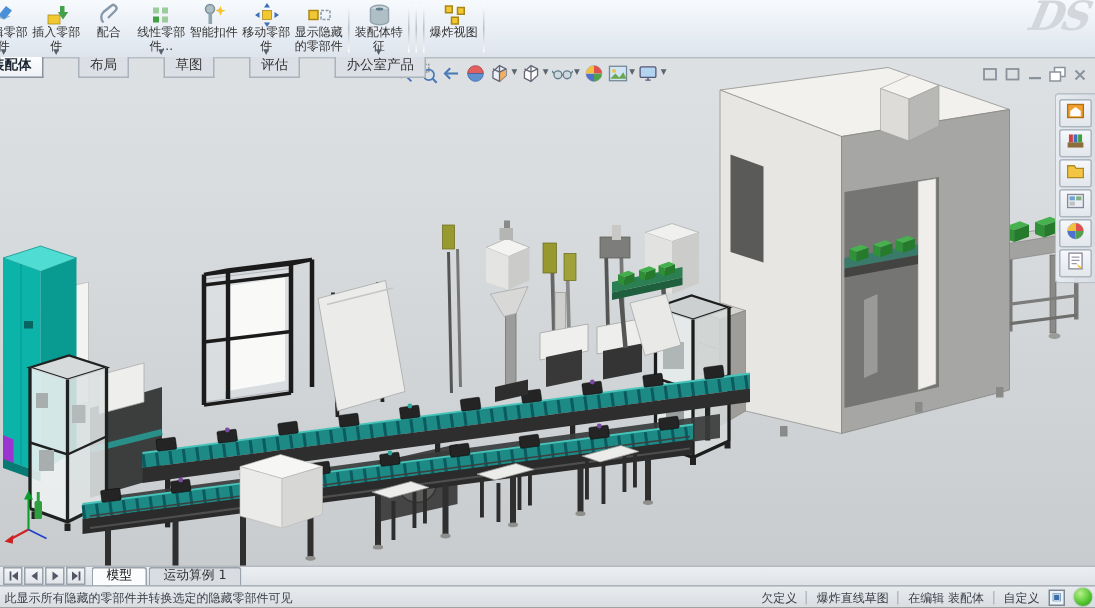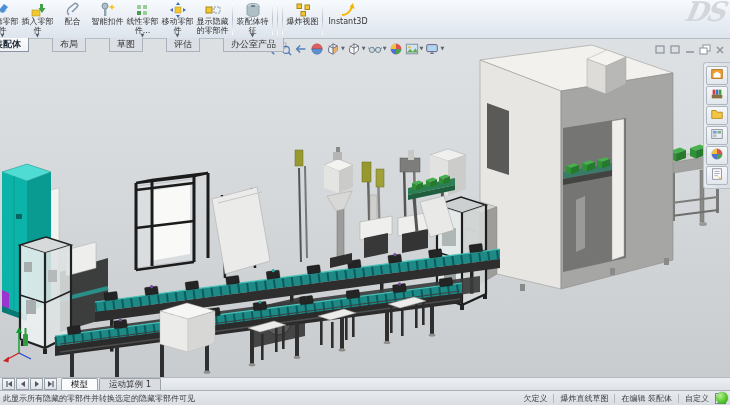--- a/index.html
+++ b/index.html
@@ -51,21 +51,21 @@
   .navbtn{width:11px;height:10px;background:linear-gradient(180deg,#f4f6f8,#dfe3e8);
         border:1px solid #9aa2ab;display:flex;align-items:center;justify-content:center;cursor:default;}
   .navbtn svg{width:8px;height:8px;}
   .btab{font-size:8.5px;line-height:11px;padding:0 9px;background:#d9dde2;border:1px solid #9aa2ab;
         border-bottom:none;border-radius:2px 2px 0 0;margin-right:1px;color:#333;cursor:default;white-space:nowrap;}
   .btab.active{background:#fbfcfd;color:#111;}
   .statusbar{position:absolute;left:0;bottom:0;width:730px;height:14px;z-index:30;
         background:linear-gradient(180deg,#e8ebee,#d9dde2);border-top:1px solid #aab1b9;
         display:flex;align-items:center;font-size:8px;color:#3a3f45;gap:40px;}
   .stleft{margin-left:3px;white-space:nowrap;overflow:hidden;flex:1 1 auto;}
-  .sright{display:flex;align-items:center;gap:6px;margin-right:4px;white-space:nowrap;}
+  .sright{display:flex;align-items:center;gap:6px;margin-right:20px;white-space:nowrap;}
   .vsep{width:1px;height:9px;background:#b4bac1;}
   .helpbox{width:9px;height:9px;border:1px solid #7d8793;background:#eef3f8;font-size:7px;
         line-height:9px;text-align:center;color:#3a6ea5;}
   .orb{position:absolute;right:2px;bottom:1px;width:12px;height:12px;border-radius:50%;
         background:radial-gradient(circle at 35% 30%,#b8f18a,#56c832 55%,#2c8f17);box-shadow:0 0 1px #1c6f10;}
   
   #model{position:absolute;left:0;top:0;z-index:5;}
 </style>
 </head>
 <body>
@@ -382,42 +382,42 @@
           <span class="ric">
             <svg viewBox="0 0 16 16">
               <path d="M4 13C2 11 2 8 4 6l5-4c2-2 5 1 3 3L7 10" fill="none" stroke="#8899aa" stroke-width="1.6"></path>
             </svg>
           </span>
           <span class="rlbl">配合</span>
         </div>
         <div class="rbtn">
           <span class="ric">
             <svg viewBox="0 0 16 16">
-              <circle cx="5" cy="4" r="3" fill="#b0bec5" stroke="#78909c"></circle>
-              <rect x="4" y="6" width="2.4" height="8" fill="#90a4ae"></rect>
-              <path d="M12 2l1 2.5L15.5 5 13 6l-1 2.5L11 6 8.5 5 11 4z" fill="#f4c430"></path>
-            </svg>
-          </span>
-          <span class="rlbl">智能扣件</span>
-        </div>
-        <div class="rbtn">
-          <span class="ric">
-            <svg viewBox="0 0 16 16">
               <rect x="2" y="9" width="4" height="4" fill="#43a047"></rect>
               <rect x="8" y="9" width="4" height="4" fill="#9ccc9c"></rect>
               <rect x="2" y="3" width="4" height="4" fill="#9ccc9c"></rect>
               <rect x="8" y="3" width="4" height="4" fill="#9ccc9c"></rect>
             </svg>
           </span>
           <span class="rlbl">线性零部件...</span>
           <span class="dd">▼</span>
         </div>
         <div class="rbtn">
           <span class="ric">
             <svg viewBox="0 0 16 16">
+              <circle cx="5" cy="4" r="3" fill="#b0bec5" stroke="#78909c"></circle>
+              <rect x="4" y="6" width="2.4" height="8" fill="#90a4ae"></rect>
+              <path d="M12 2l1 2.5L15.5 5 13 6l-1 2.5L11 6 8.5 5 11 4z" fill="#f4c430"></path>
+            </svg>
+          </span>
+          <span class="rlbl">智能扣件</span>
+        </div>
+        <div class="rbtn">
+          <span class="ric">
+            <svg viewBox="0 0 16 16">
               <rect x="5" y="5" width="6" height="6" fill="#f2c832" stroke="#a8871a" stroke-width="0.5"></rect>
               <path d="M8 0l2 3H6zM8 16l2-3H6zM0 8l3-2v4zM16 8l-3-2v4z" fill="#3b6fb5"></path>
             </svg>
           </span>
           <span class="rlbl">移动零部件</span>
           <span class="dd">▼</span>
         </div>
         <div class="rbtn">
           <span class="ric">
             <svg viewBox="0 0 16 16">
@@ -446,29 +446,20 @@
           <span class="ric">
             <svg viewBox="0 0 16 16">
               <rect x="2" y="2" width="4.5" height="4.5" fill="#f2c832" stroke="#a8871a"></rect>
               <rect x="10" y="3" width="4.5" height="4.5" fill="#f2c832" stroke="#a8871a"></rect>
               <rect x="6" y="9.5" width="4.5" height="4.5" fill="#f2c832" stroke="#a8871a"></rect>
             </svg>
           </span>
           <span class="rlbl">爆炸视图</span>
         </div>
         <div class="rsep"></div>
-        <div class="rbtn wide">
-          <span class="ric">
-            <svg viewBox="0 0 16 16">
-              <path d="M2 13C7 13 10 10 12 5" fill="none" stroke="#f4b400" stroke-width="2"></path>
-              <path d="M13 1l1.5 6-5-2z" fill="#f4b400"></path>
-            </svg>
-          </span>
-          <span class="rlbl">Instant3D</span>
-        </div>
       </div>
     <div class="watermark">DS</div>
   </div>
 
   <div class="cmdtabs">
       <div class="ctab active">装配体</div>
       <div class="ctab">布局</div>
       <div class="ctab">草图</div>
       <div class="ctab">评估</div>
       <div class="ctab">办公室产品</div>

